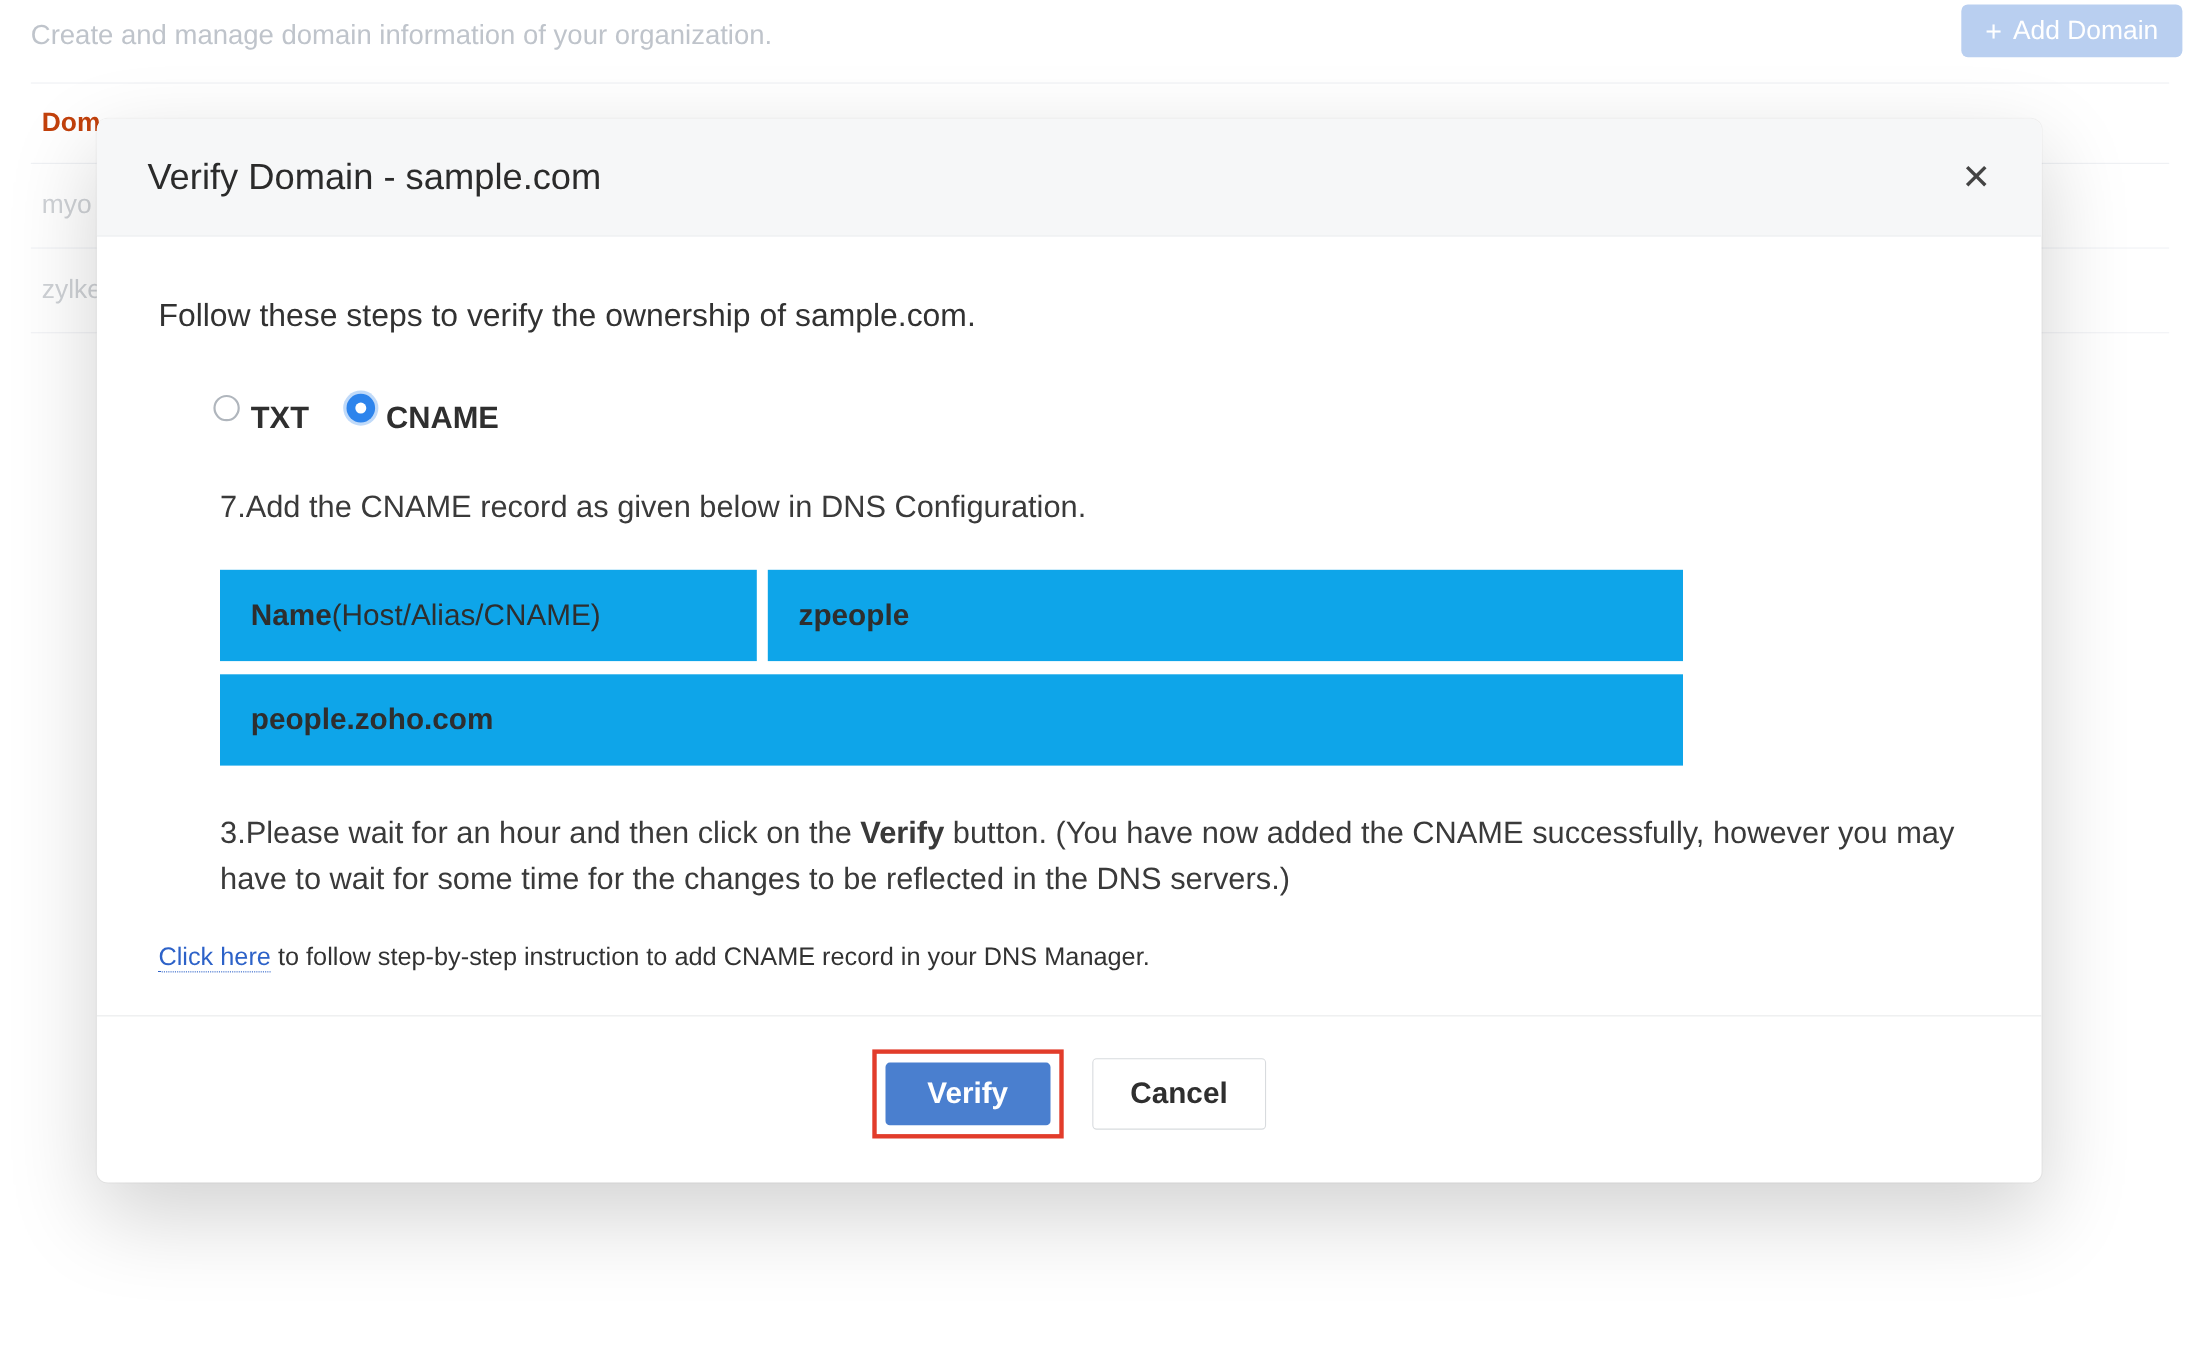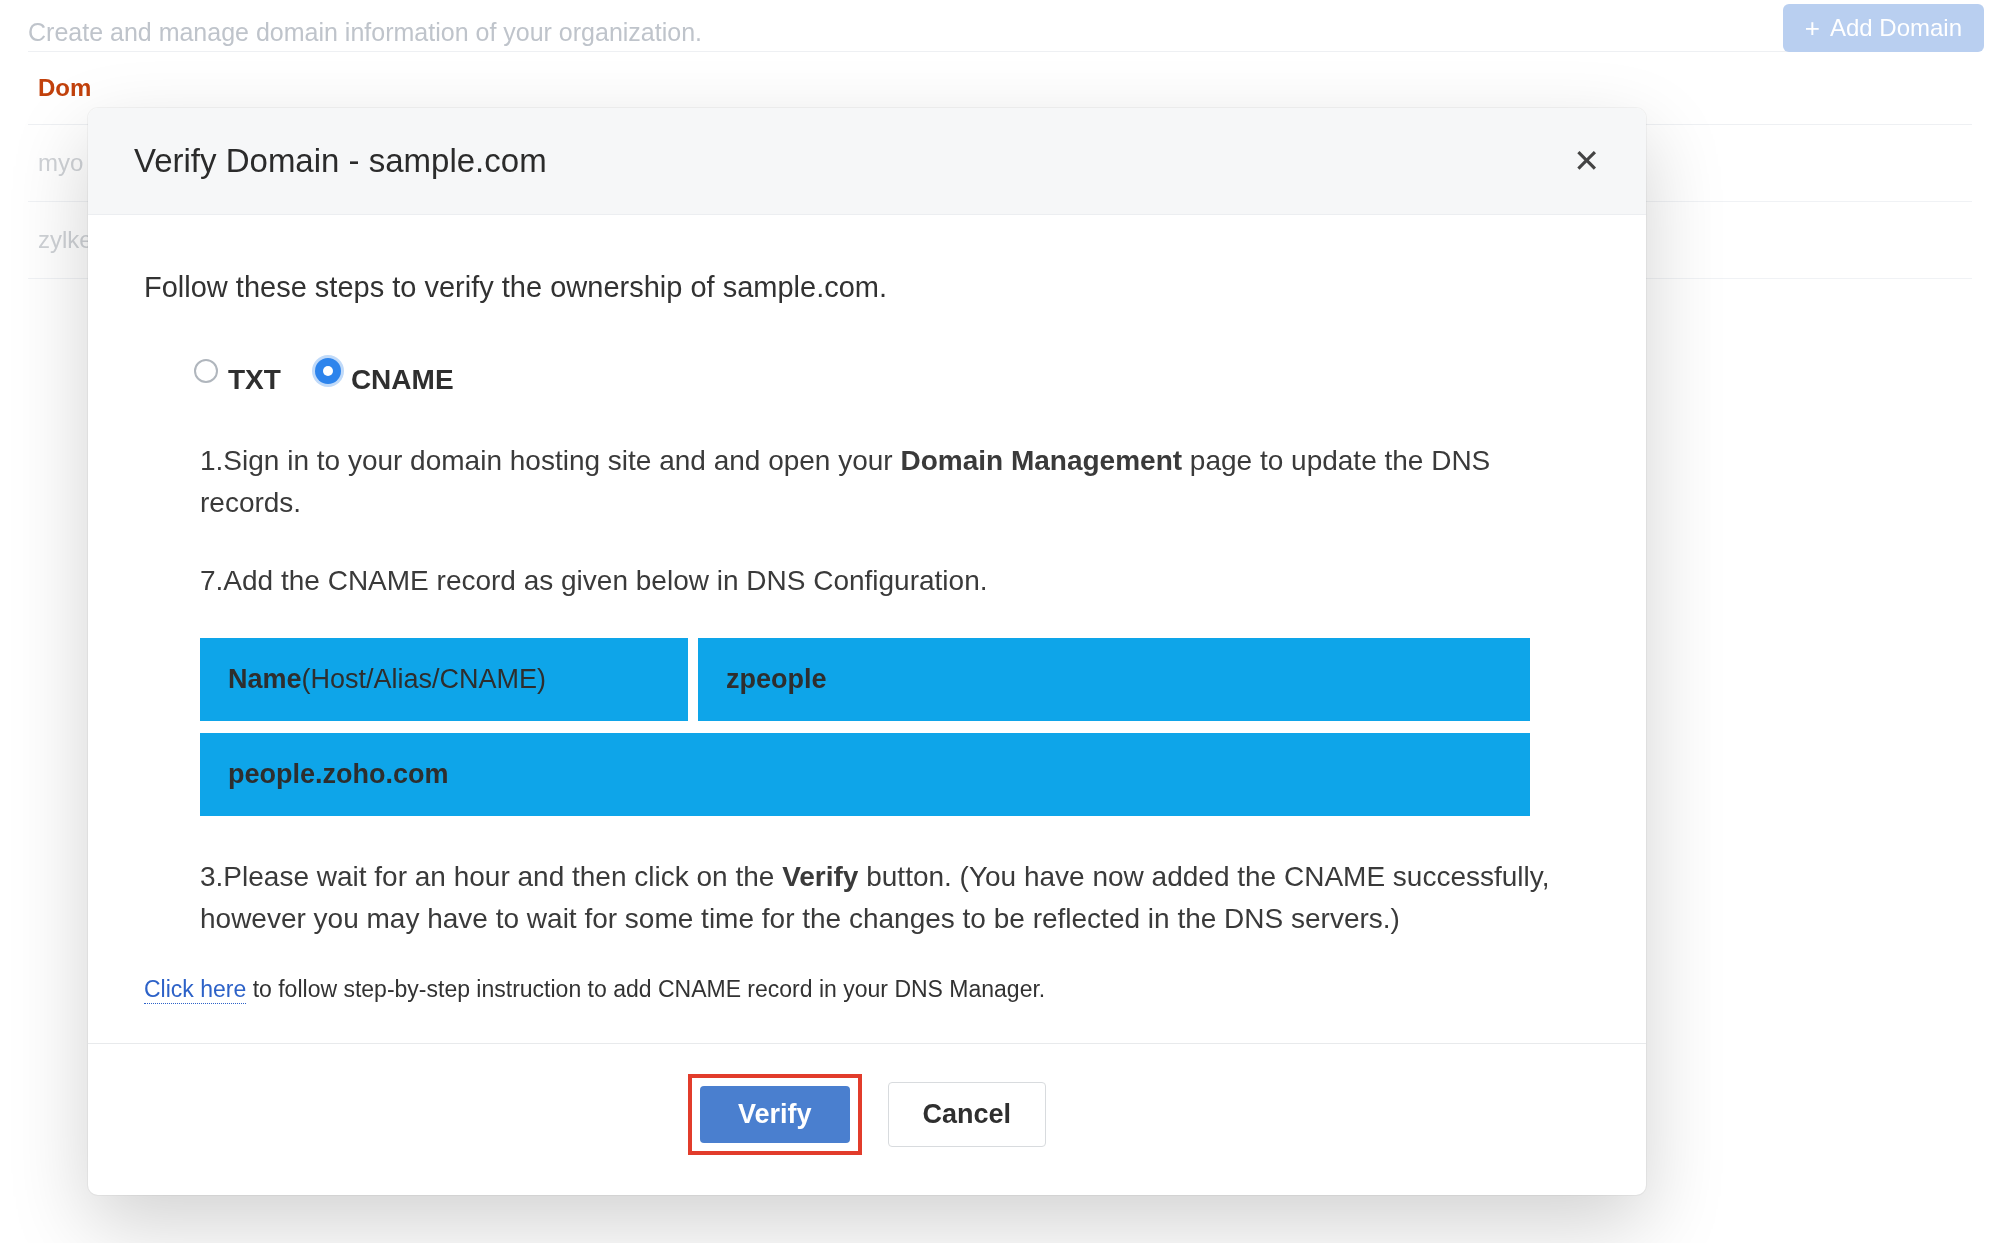--- a/index.html
+++ b/index.html
@@ -14,21 +14,21 @@
     }
 
     .page-wrap {
       padding: 18px 28px;
     }
 
     .page-subtitle {
       font-size: 25px;
       color: #bfc4cb;
       font-weight: 400;
-      margin-bottom: 4px;
+      margin-bottom: 28px;
     }
 
     .add-domain-btn {
       position: absolute;
       top: 4px;
       right: 16px;
       background: #b9cff0;
       color: #fff;
       font-size: 24px;
       font-weight: 500;
@@ -66,21 +66,21 @@
       position: absolute;
       inset: 0;
       background: transparent;
     }
 
     
     .modal {
       position: absolute;
       left: 88px;
       top: 108px;
-      width: 1558px;
+      width: 1768px;
       background: #fff;
       border-radius: 10px;
       box-shadow: 0 0 0 1px rgba(0,0,0,0.04), 0 30px 80px rgba(0,0,0,0.18);
       overflow: hidden;
     }
 
     .modal-header {
       background: #f6f7f8;
       padding: 34px 46px;
       display: flex;
@@ -276,23 +276,20 @@
         <span class="radio-circle"></span>
         <span class="radio-label">TXT</span>
       </label>
       <label class="radio-opt">
         <span class="radio-selected"></span>
         <span class="radio-label">CNAME</span>
       </label>
     </div>
 
     <div class="steps">
-      <div class="step-text">
-        <span>1.Sign in to your domain hosting site and and open your </span><strong>Domain Management</strong><span> page to update the DNS records.</span>
-      </div>
 
       <div class="step-text">7.Add the CNAME record as given below in DNS Configuration.</div>
 
       <div class="kv-table">
         <div class="kv-row">
           <div class="kv-key">
             <span class="b">Name</span><span>(Host/Alias/CNAME)</span>
           </div>
           <div class="kv-val">zpeople</div>
         </div>

